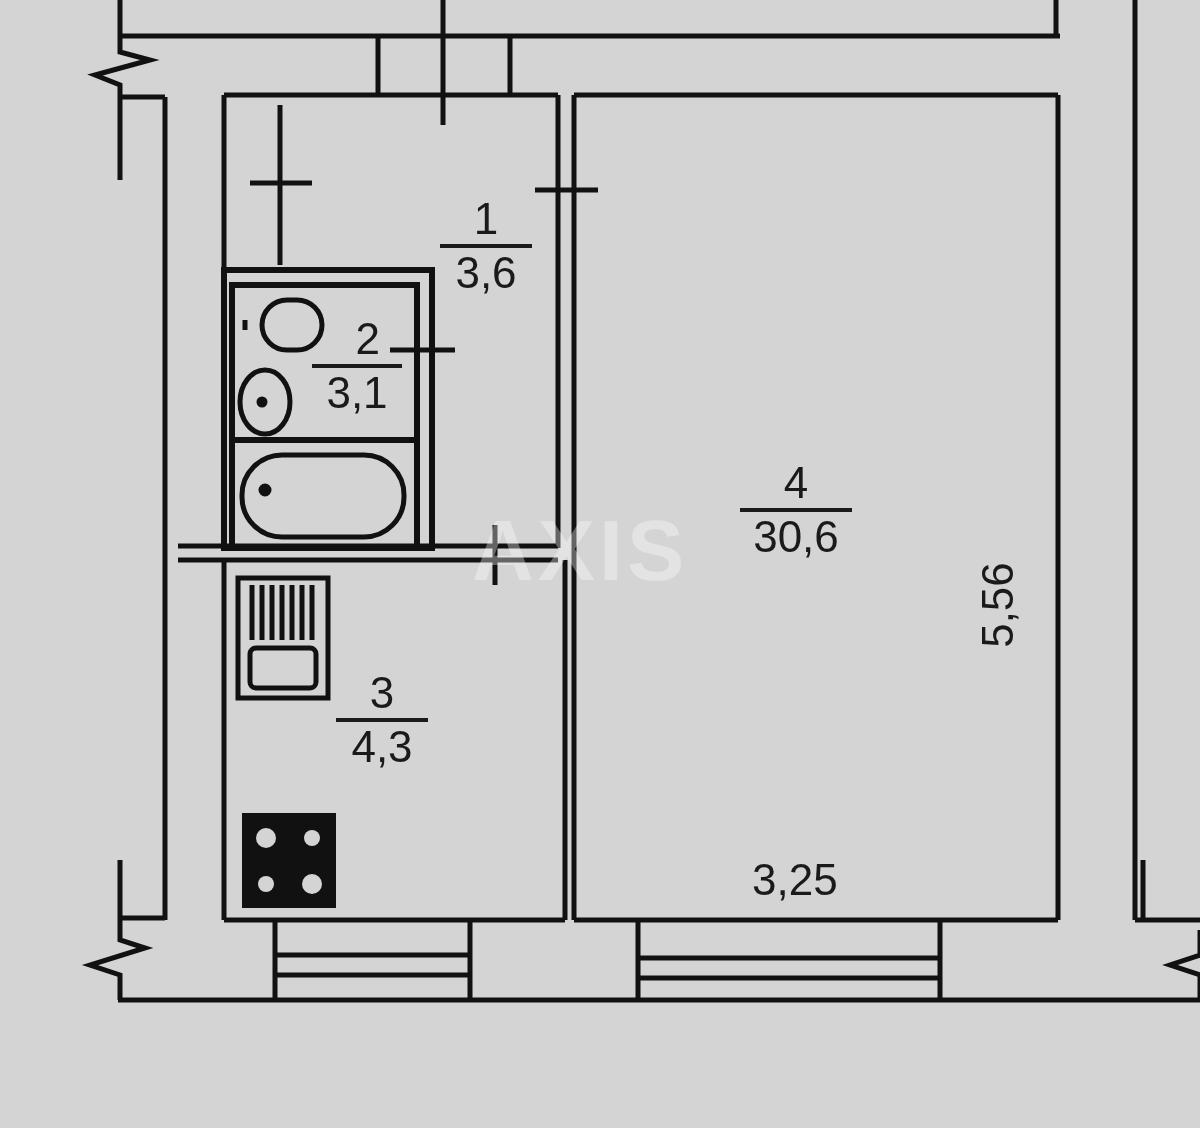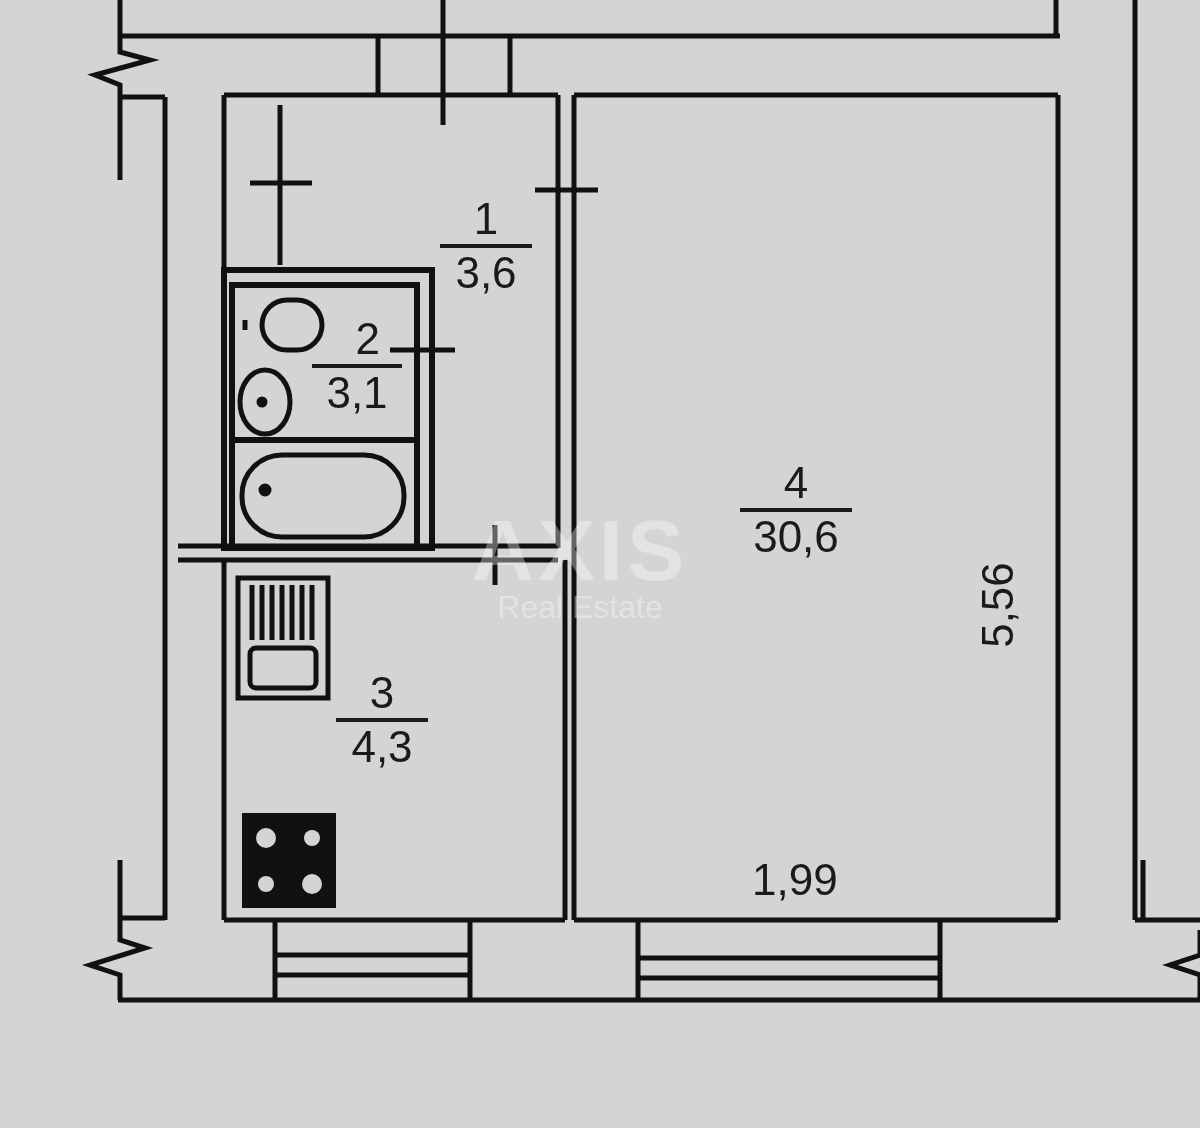--- a/index.html
+++ b/index.html
@@ -128,20 +128,19 @@
   <span class="bar"></span>
   <span class="area">4,3</span>
 </div>
 
 <div class="frac" style="left:740px; top:460px; width:112px;">
   <span class="num">4</span>
   <span class="bar"></span>
   <span class="area">30,6</span>
 </div>
 
-<div class="dim" style="left:752px; top:855px;">1,99</div>
+<div class="dim" style="left:752px; top:855px;">3,25</div>
 
 <div class="dim" style="left:955px; top:580px; transform:rotate(-90deg); transform-origin:center;">5,56</div>
 
 <div class="wm" style="left:450px; top:510px; width:260px;">
   <span class="brand">AXIS</span>
-  <span class="sub">Real Estate</span>
 </div>
 
 </body></html>

